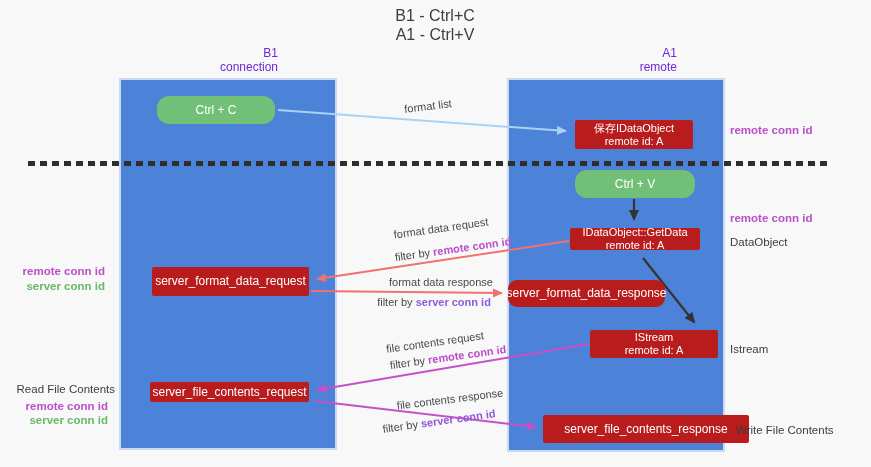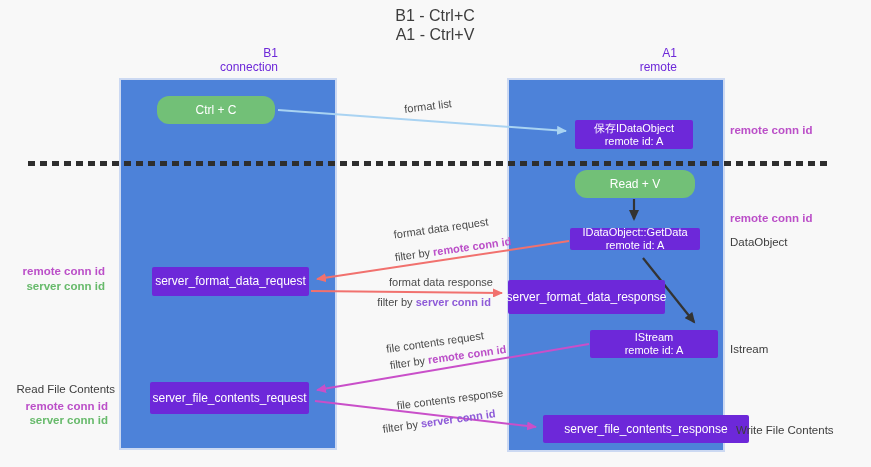--- a/index.html
+++ b/index.html
@@ -28,21 +28,21 @@
     border:2px solid #ccd9f2;
     box-sizing:border-box;
   }
   .gbox{
     background:#72c077;border-radius:12px;
     color:#ffffff;font-size:12px;
     display:flex;align-items:center;justify-content:center;
     box-sizing:border-box;
   }
   .obox{
-    background:#6d28d9;border-radius:2px;
+    background:#b91c1c;border-radius:2px;
     color:#ffffff;font-size:11px;line-height:13px;
     display:flex;flex-direction:column;align-items:center;justify-content:center;
     text-align:center;box-sizing:border-box;
   }
   .dash-line{
     left:28px;top:161px;width:803px;height:5px;
     background:repeating-linear-gradient(90deg,#2e2e2e 0 7px,transparent 7px 12px);
   }
   .flbl{
     font-size:11px;color:#4a4a4a;white-space:nowrap;text-align:center;
@@ -103,42 +103,42 @@
     <line x1="569" y1="241" x2="317" y2="279" stroke="#f1716e" stroke-width="2" marker-end="url(#ah-salmon)"></line>
     <line x1="311" y1="291" x2="502" y2="293" stroke="#f1716e" stroke-width="2" marker-end="url(#ah-salmon)"></line>
     <line x1="589" y1="344" x2="317" y2="390" stroke="#c94fc9" stroke-width="2" marker-end="url(#ah-magenta)"></line>
     <line x1="315" y1="401" x2="536" y2="427" stroke="#c94fc9" stroke-width="2" marker-end="url(#ah-magenta)"></line>
   </svg>
 
   <div class="abs gbox" style="left:157px;top:96px;width:118px;height:28px;">
     <span>Ctrl + C</span>
   </div>
   <div class="abs gbox" style="left:575px;top:170px;width:120px;height:28px;">
-    <span>Read + V</span>
+    <span>Ctrl + V</span>
   </div>
 
   <div class="abs obox" style="left:575px;top:120px;width:118px;height:29px;">
     <div>保存IDataObject</div>
     <div>remote id: A</div>
   </div>
   <div class="abs obox" style="left:570px;top:228px;width:130px;height:22px;">
     <div>IDataObject::GetData</div>
     <div>remote id: A</div>
   </div>
   <div class="abs obox" style="left:152px;top:267px;width:157px;height:29px;font-size:12px;">
     <div>server_format_data_request</div>
   </div>
-  <div class="abs obox" style="left:508px;top:280px;width:157px;height:34px;font-size:12px;">
+  <div class="abs obox" style="left:508px;top:280px;width:157px;height:27px;font-size:12px;border-radius:9px;">
     <div>server_format_data_response</div>
   </div>
   <div class="abs obox" style="left:590px;top:330px;width:128px;height:28px;">
     <div>IStream</div>
     <div>remote id: A</div>
   </div>
-  <div class="abs obox" style="left:150px;top:382px;width:159px;height:32px;font-size:12px;">
+  <div class="abs obox" style="left:150px;top:382px;width:159px;height:20px;font-size:12px;">
     <div>server_file_contents_request</div>
   </div>
   <div class="abs obox" style="left:543px;top:415px;width:206px;height:28px;font-size:12px;">
     <div>server_file_contents_response</div>
   </div>
 
   <div class="abs flbl rot7" style="left:397px;top:100px;width:62px;">format list</div>
 
   <div class="abs flbl rot8" style="left:391px;top:222px;width:100px;">format data request</div>
   <div class="abs flbl rot8" style="left:388px;top:243px;width:130px;">

